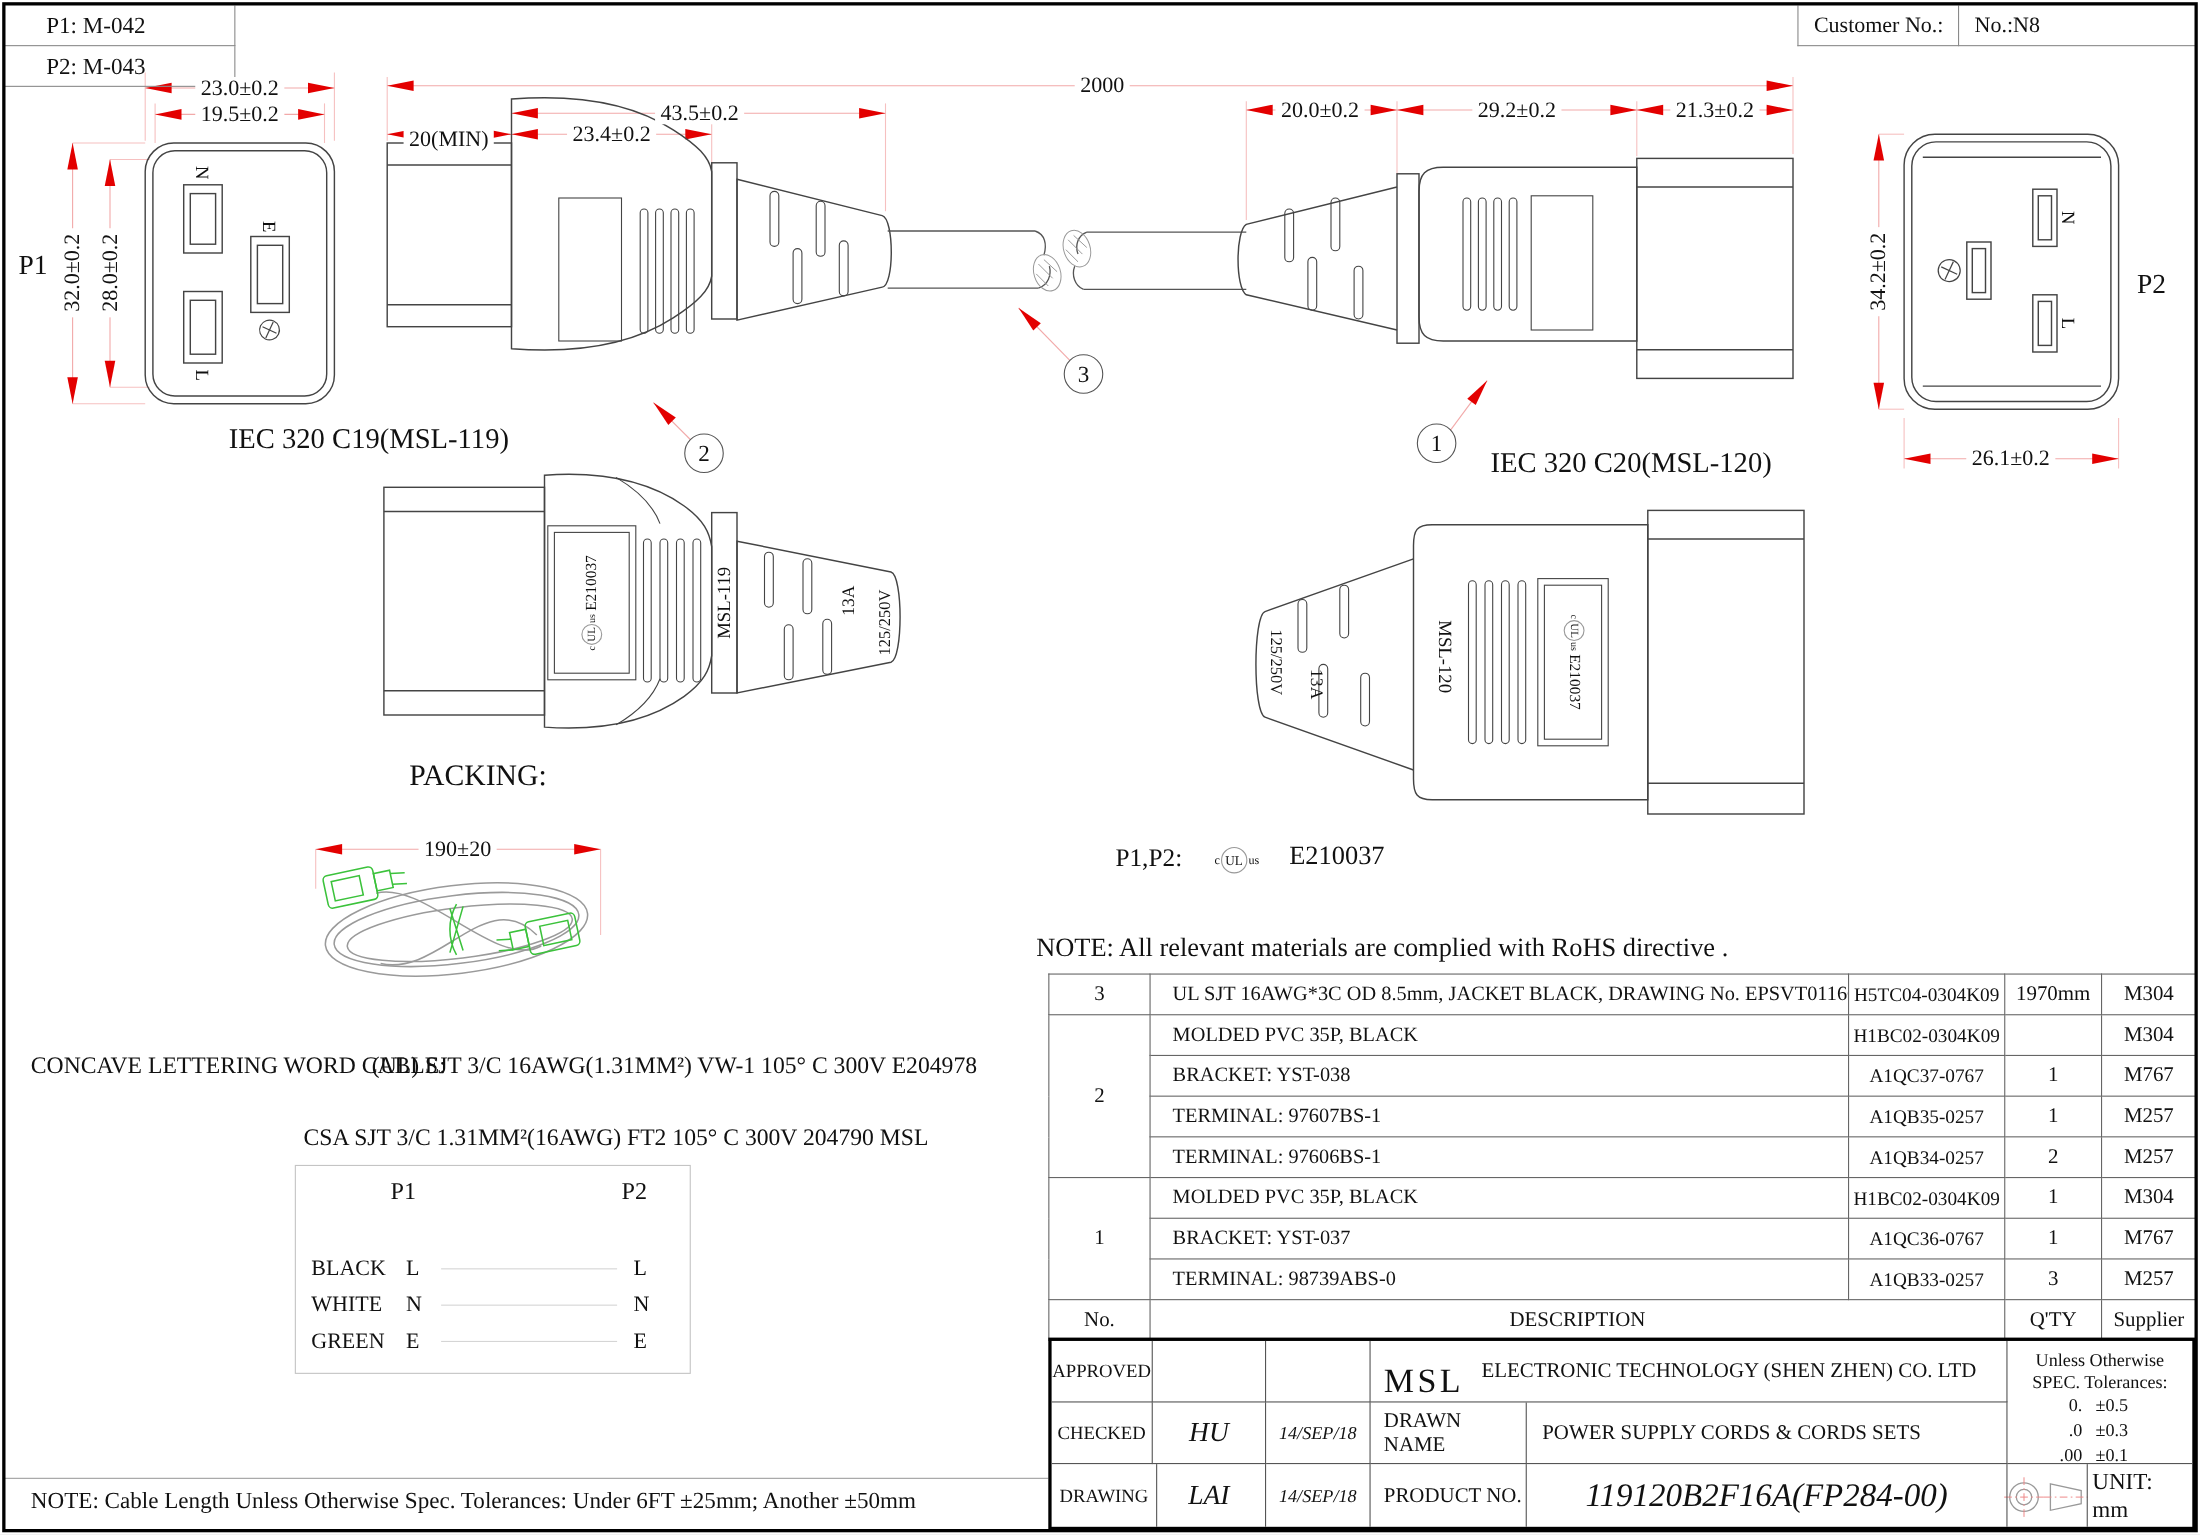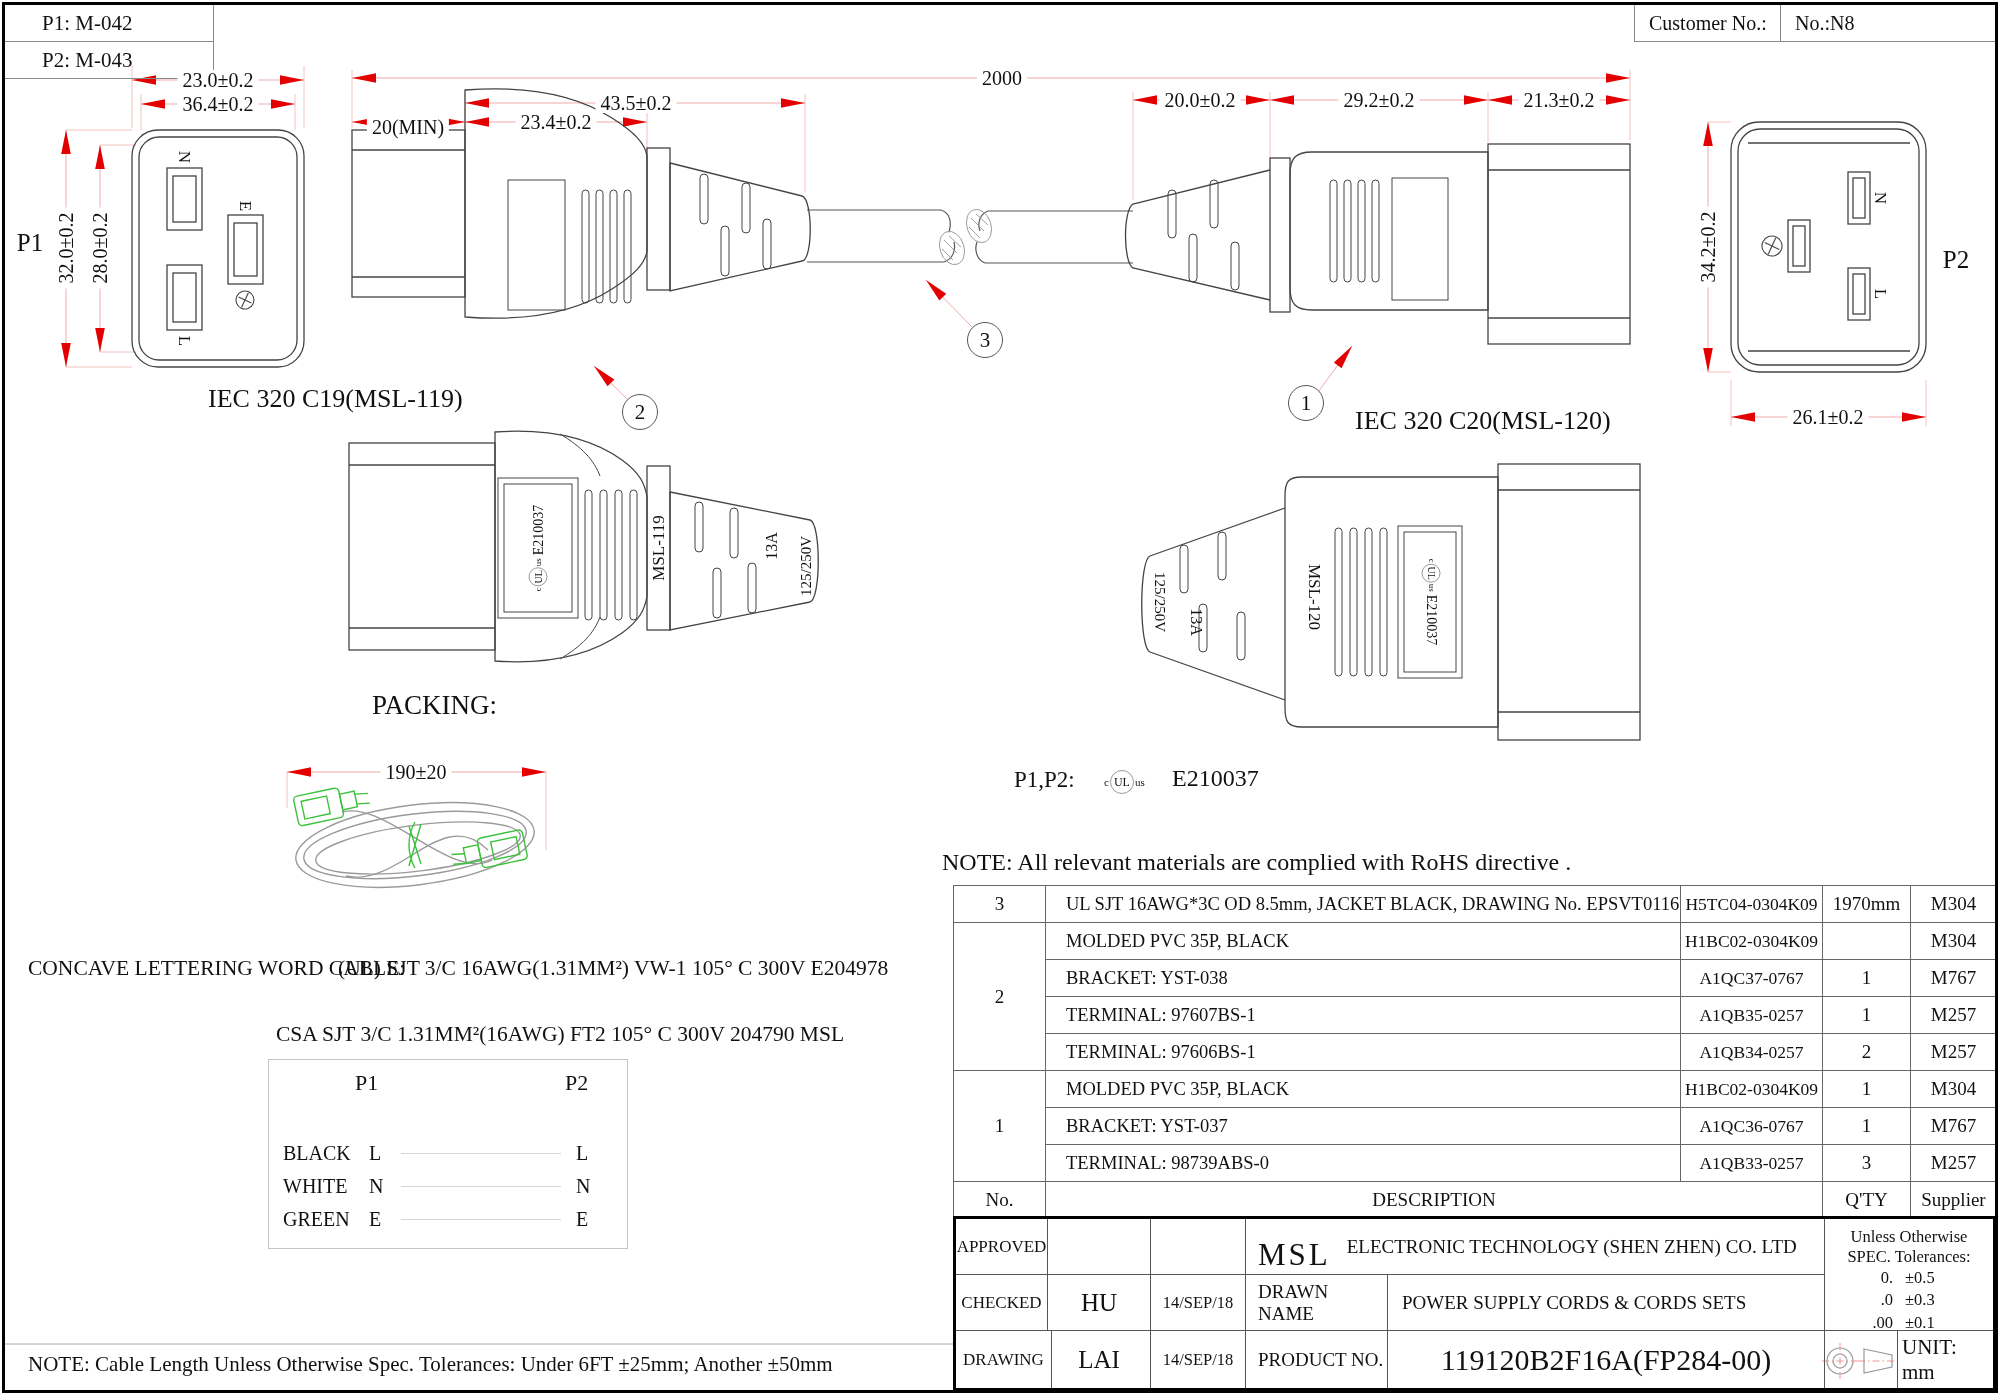--- a/index.html
+++ b/index.html
@@ -42,21 +42,21 @@
           text-align:center;vertical-align:middle;}
   .bom td.desc{text-align:left;padding-left:20px;font-size:18.5px;}
   .bom td.pn{font-size:17.5px;}
   
   .tb{position:absolute;left:953px;top:1216px;width:1043px;height:175px;box-sizing:border-box;
       border:3px solid #000;background:transparent;}
   .tc{position:absolute;box-sizing:border-box;display:flex;align-items:center;font-size:19px;
       border-right:1px solid #555;border-bottom:1px solid #555;}
   .tc.nr{border-right:none;}
   .tc.nb{border-bottom:none;}
-  .tc.c{justify-content:center;}
+  .tc.c{justify-content:center;font-style:italic;}
   .tolbox{flex-direction:column;justify-content:flex-start;padding-top:8px;font-size:16.5px;}
   .tolrow{display:grid;grid-template-columns:34px 54px;column-gap:12px;font-size:16.5px;line-height:1.35;}
   .tolrow span:first-child{text-align:right;}
 </style>
 </head>
 <body>
 
 <div id="page">
 
   <svg class="art" width="2000" height="1395" viewBox="0 0 2000 1395">
@@ -287,21 +287,21 @@
     </g>
   </svg>
 
   <div class="hcell" style="left:4px;top:5px;width:210px;height:37px;padding-left:38px;">P1: M-042</div>
   <div class="hcell" style="left:4px;top:42px;width:210px;height:37px;padding-left:38px;">P2: M-043</div>
   <div class="hcell rt" style="left:1634px;top:5px;width:146px;height:37px;padding-left:14px;">Customer No.:</div>
   <div class="hcell rt" style="left:1780px;top:5px;width:216px;height:37px;padding-left:14px;border-bottom:1px solid #8a8a8a;">No.:N8</div>
 
   <div class="t bg dimt" style="left:1002px;top:78px;">2000</div>
   <div class="t bg dimt" style="left:218px;top:80px;">23.0±0.2</div>
-  <div class="t bg dimt" style="left:218px;top:104px;">36.4±0.2</div>
+  <div class="t bg dimt" style="left:218px;top:104px;">19.5±0.2</div>
   <div class="t bg dimt rm90" style="left:66px;top:248px;">32.0±0.2</div>
   <div class="t bg dimt rm90" style="left:100px;top:248px;">28.0±0.2</div>
   <div class="t bg dimt" style="left:408px;top:127px;">20(MIN)</div>
   <div class="t bg dimt" style="left:556px;top:122px;">23.4±0.2</div>
   <div class="t bg dimt" style="left:636px;top:103px;">43.5±0.2</div>
   <div class="t bg dimt" style="left:1200px;top:100px;">20.0±0.2</div>
   <div class="t bg dimt" style="left:1379px;top:100px;">29.2±0.2</div>
   <div class="t bg dimt" style="left:1559px;top:100px;">21.3±0.2</div>
   <div class="t bg dimt rm90" style="left:1708px;top:247px;">34.2±0.2</div>
   <div class="t bg dimt" style="left:1828px;top:417px;">26.1±0.2</div>

